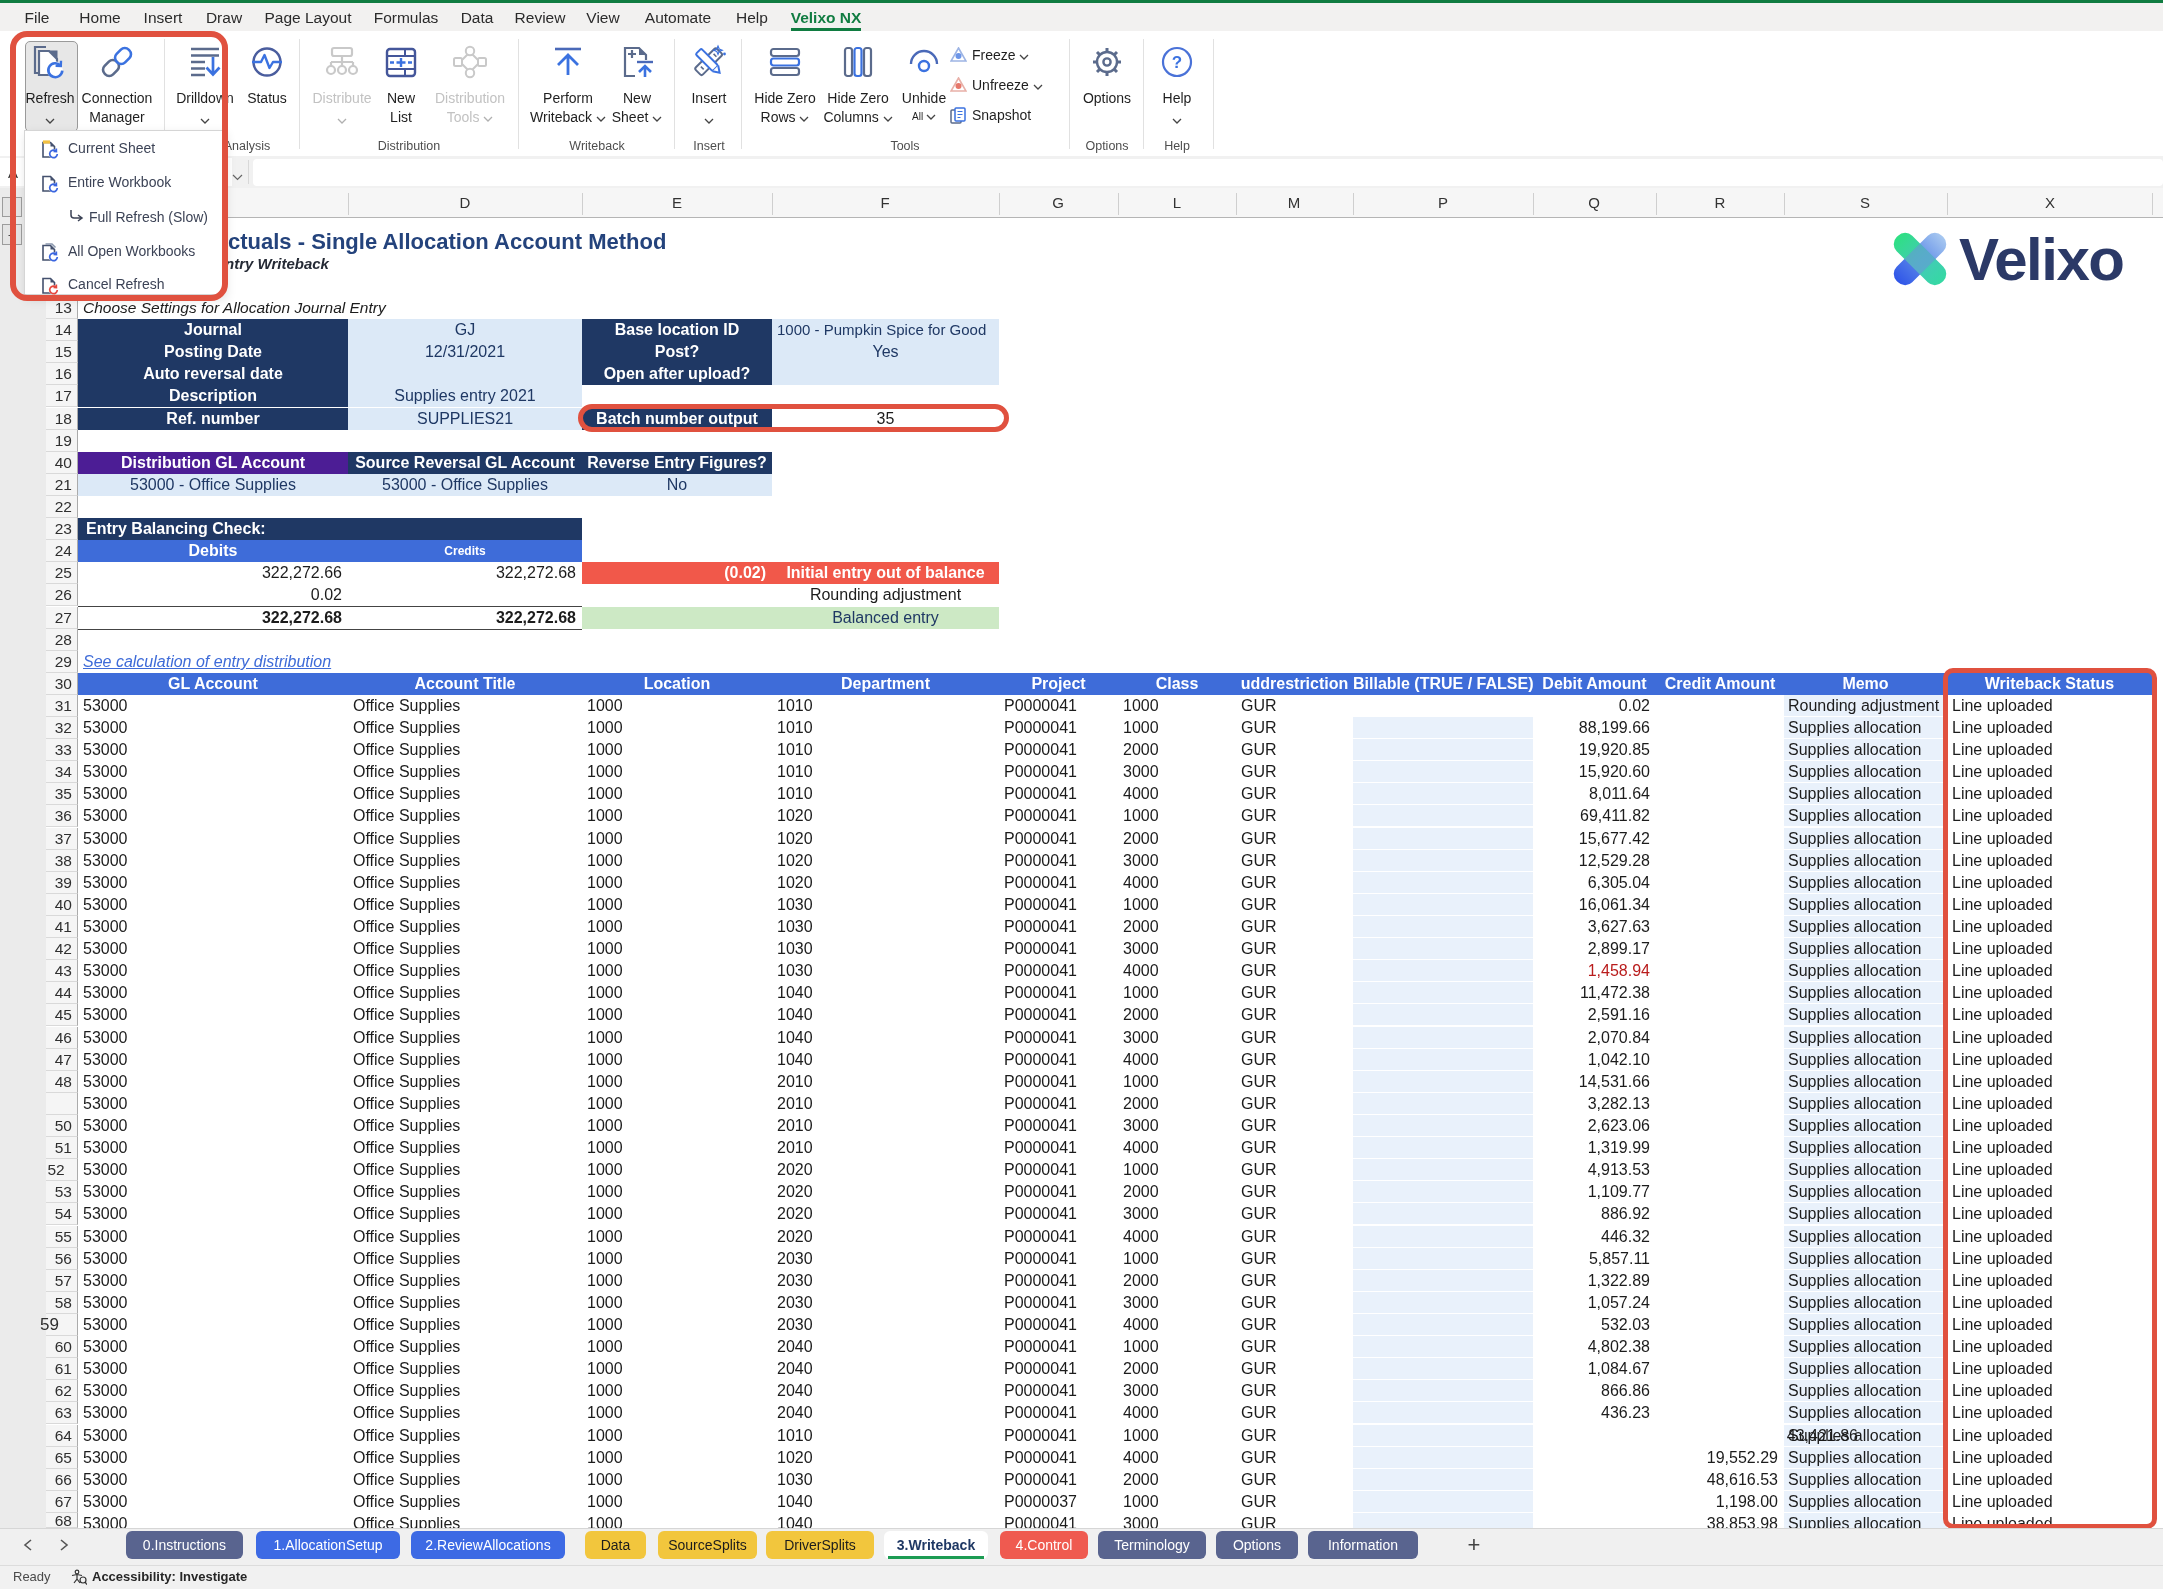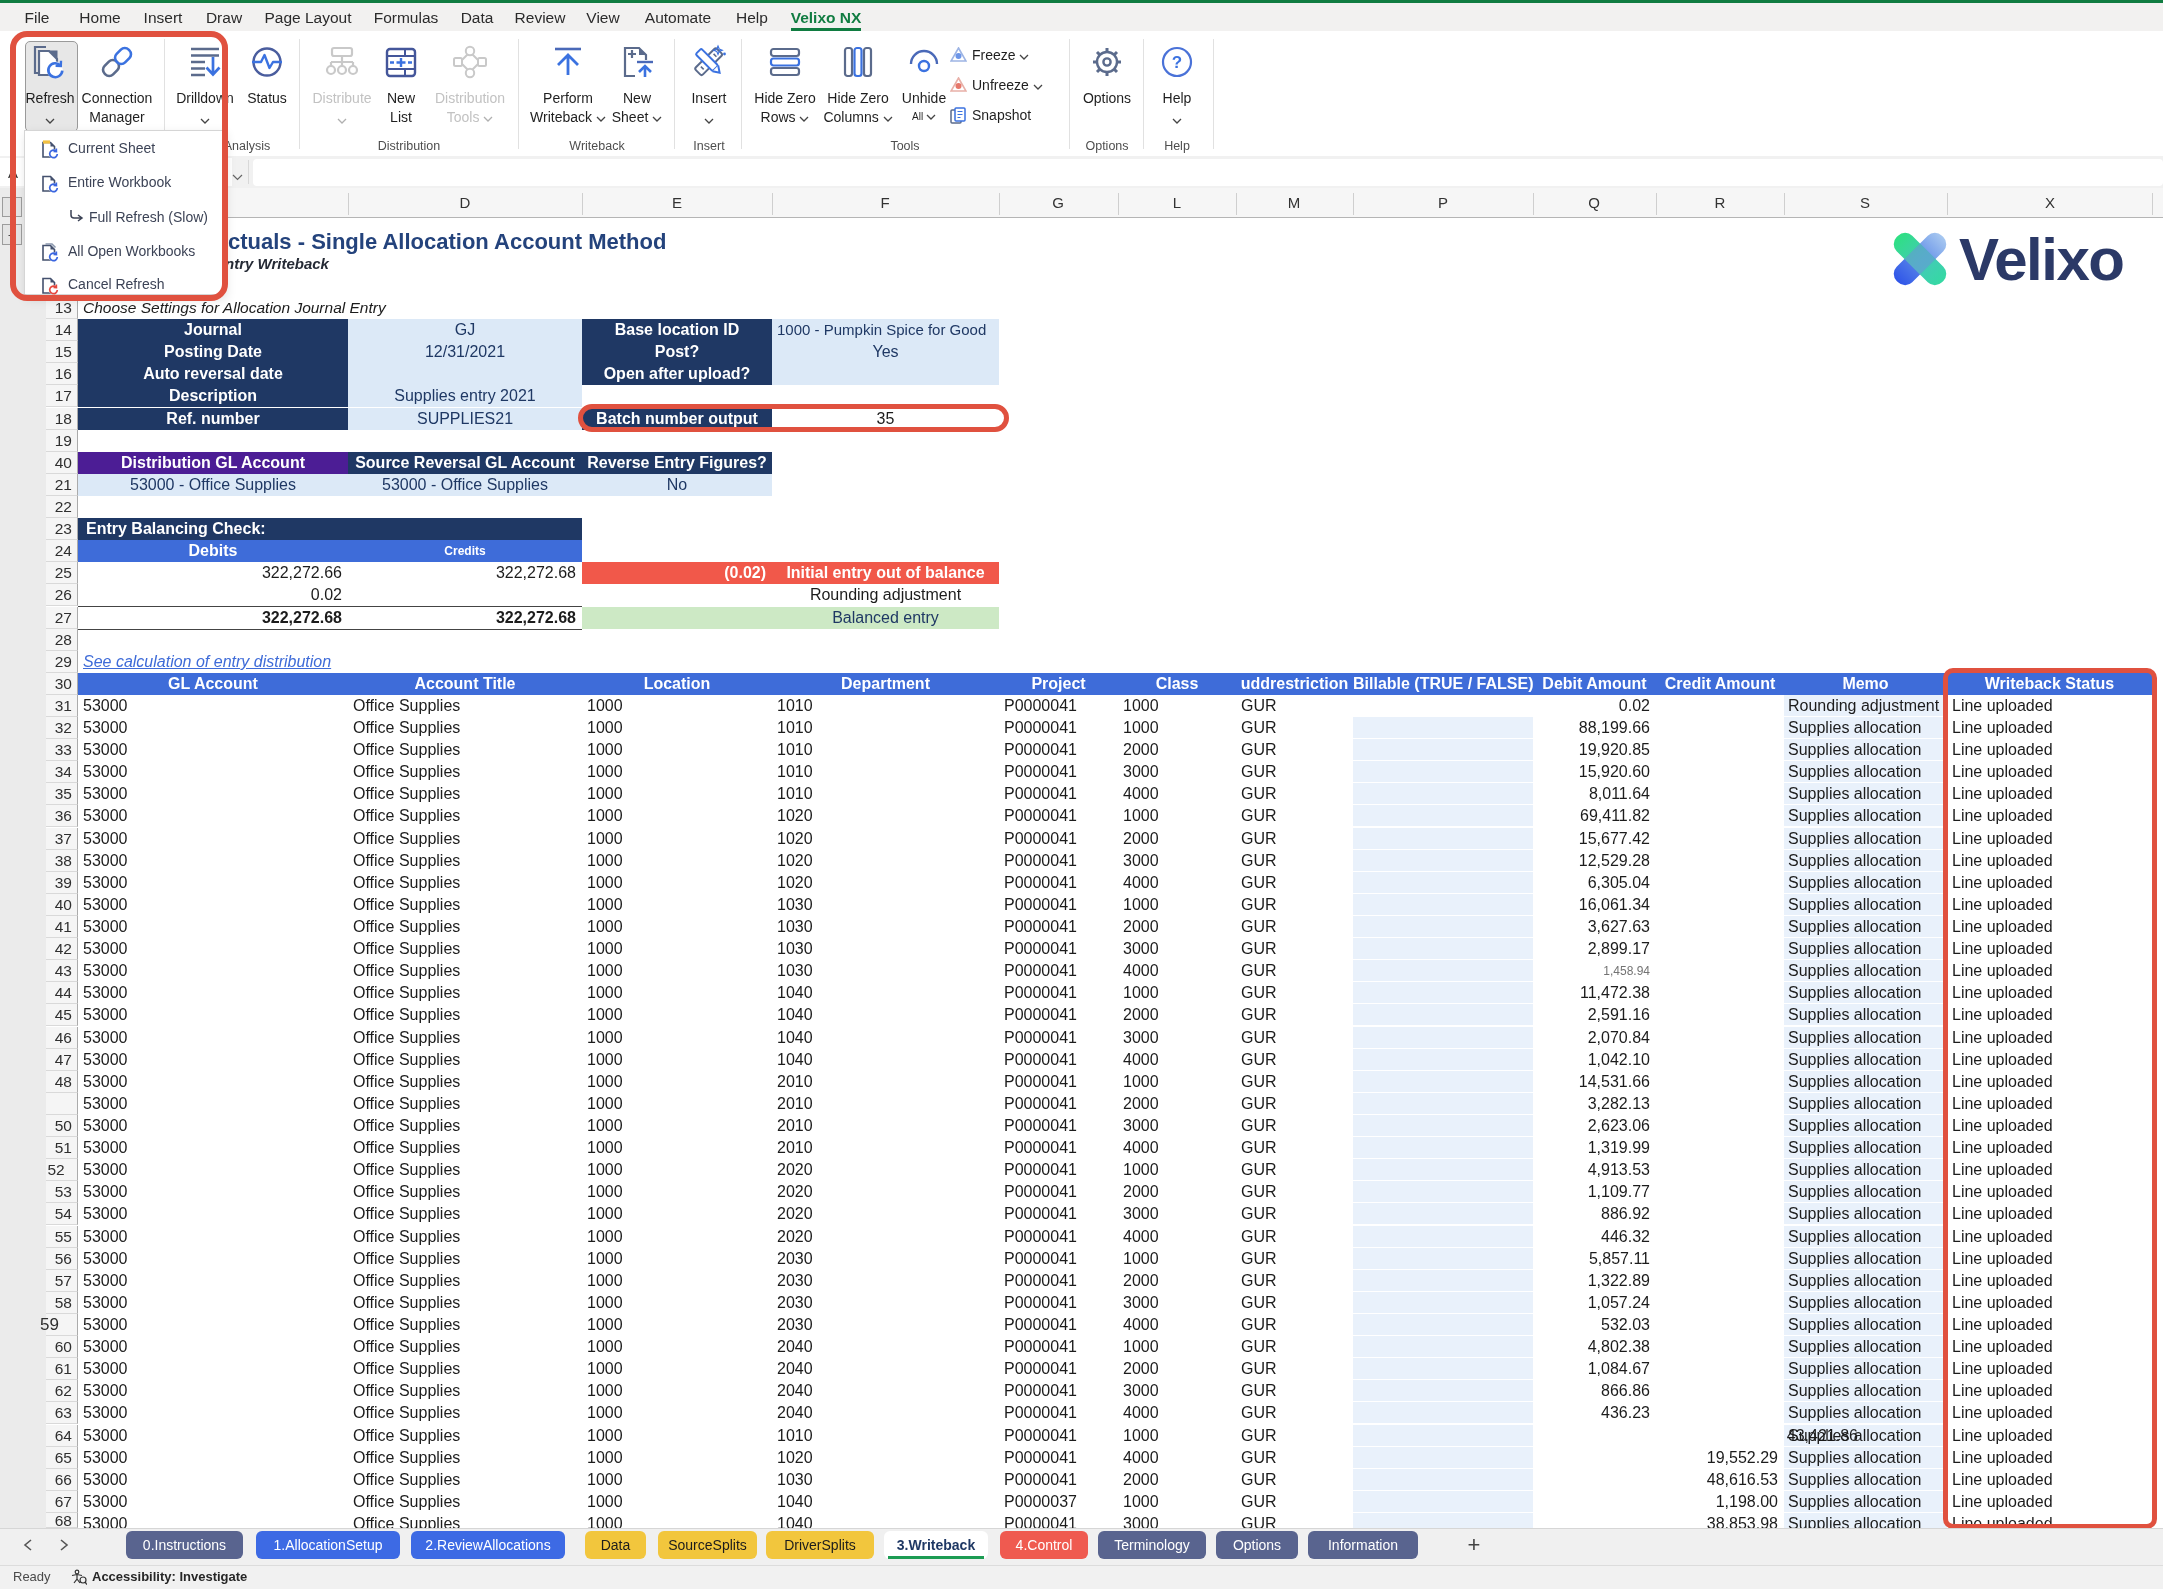--- a/index.html
+++ b/index.html
@@ -553,21 +553,21 @@
 <div class="a" style="left:1947px;top:938px;width:205px;height:22px;line-height:22px;font-size:16px;box-sizing:border-box;color:#1c1c1c;text-align:left;padding-left:5px;">Line uploaded</div>
 <div class="a" style="left:78px;top:960px;width:270px;height:22px;line-height:22px;font-size:16px;box-sizing:border-box;color:#1c1c1c;text-align:left;padding-left:5px;">53000</div>
 <div class="a" style="left:348px;top:960px;width:234px;height:22px;line-height:22px;font-size:16px;box-sizing:border-box;color:#1c1c1c;text-align:left;padding-left:5px;">Office Supplies</div>
 <div class="a" style="left:582px;top:960px;width:190px;height:22px;line-height:22px;font-size:16px;box-sizing:border-box;color:#1c1c1c;text-align:left;padding-left:5px;">1000</div>
 <div class="a" style="left:772px;top:960px;width:227px;height:22px;line-height:22px;font-size:16px;box-sizing:border-box;color:#1c1c1c;text-align:left;padding-left:5px;">1030</div>
 <div class="a" style="left:999px;top:960px;width:119px;height:22px;line-height:22px;font-size:16px;box-sizing:border-box;color:#1c1c1c;text-align:left;padding-left:5px;">P0000041</div>
 <div class="a" style="left:1118px;top:960px;width:118px;height:22px;line-height:22px;font-size:16px;box-sizing:border-box;color:#1c1c1c;text-align:left;padding-left:5px;">4000</div>
 <div class="a" style="left:1236px;top:960px;width:117px;height:22px;line-height:22px;font-size:16px;box-sizing:border-box;color:#1c1c1c;text-align:left;padding-left:5px;">GUR</div>
 <div class="a" style="left:1784px;top:960px;width:163px;height:21px;background:#E9F1FB;"></div>
 <div class="a" style="left:1353px;top:960px;width:180px;height:21px;background:#E9F1FB;"></div>
-<div class="a" style="left:1533px;top:960px;width:123px;height:22px;line-height:22px;font-size:12px;box-sizing:border-box;color:#737373;text-align:right;padding-right:6px;">1,458.94</div>
+<div class="a" style="left:1533px;top:960px;width:123px;height:22px;line-height:22px;font-size:16px;box-sizing:border-box;color:#b91c1c;text-align:right;padding-right:6px;">1,458.94</div>
 <div class="a" style="left:1784px;top:960px;width:163px;height:22px;line-height:22px;font-size:16px;box-sizing:border-box;color:#1c1c1c;text-align:left;padding-left:4px;">Supplies allocation</div>
 <div class="a" style="left:1947px;top:960px;width:205px;height:22px;line-height:22px;font-size:16px;box-sizing:border-box;color:#1c1c1c;text-align:left;padding-left:5px;">Line uploaded</div>
 <div class="a" style="left:78px;top:982px;width:270px;height:22px;line-height:22px;font-size:16px;box-sizing:border-box;color:#1c1c1c;text-align:left;padding-left:5px;">53000</div>
 <div class="a" style="left:348px;top:982px;width:234px;height:22px;line-height:22px;font-size:16px;box-sizing:border-box;color:#1c1c1c;text-align:left;padding-left:5px;">Office Supplies</div>
 <div class="a" style="left:582px;top:982px;width:190px;height:22px;line-height:22px;font-size:16px;box-sizing:border-box;color:#1c1c1c;text-align:left;padding-left:5px;">1000</div>
 <div class="a" style="left:772px;top:982px;width:227px;height:22px;line-height:22px;font-size:16px;box-sizing:border-box;color:#1c1c1c;text-align:left;padding-left:5px;">1040</div>
 <div class="a" style="left:999px;top:982px;width:119px;height:22px;line-height:22px;font-size:16px;box-sizing:border-box;color:#1c1c1c;text-align:left;padding-left:5px;">P0000041</div>
 <div class="a" style="left:1118px;top:982px;width:118px;height:22px;line-height:22px;font-size:16px;box-sizing:border-box;color:#1c1c1c;text-align:left;padding-left:5px;">1000</div>
 <div class="a" style="left:1236px;top:982px;width:117px;height:22px;line-height:22px;font-size:16px;box-sizing:border-box;color:#1c1c1c;text-align:left;padding-left:5px;">GUR</div>
 <div class="a" style="left:1784px;top:982px;width:163px;height:21px;background:#E9F1FB;"></div>

